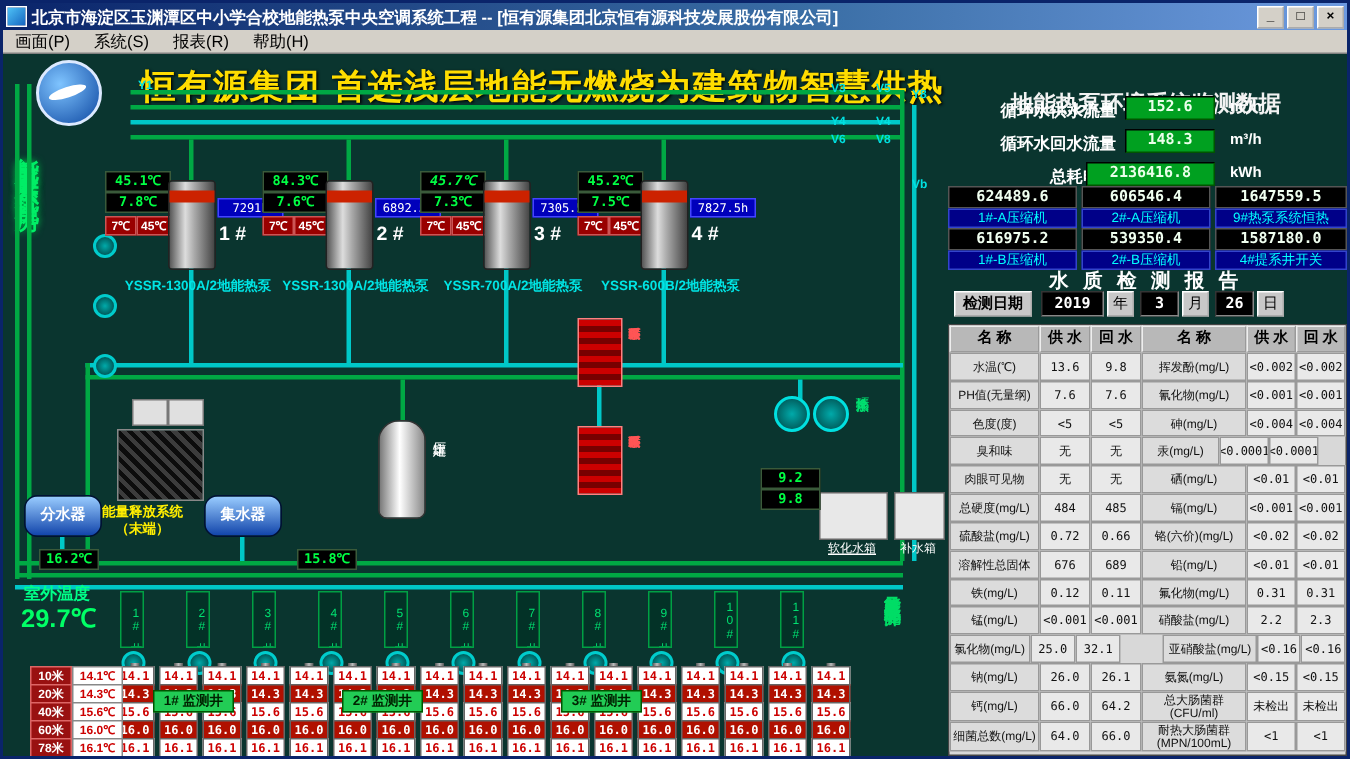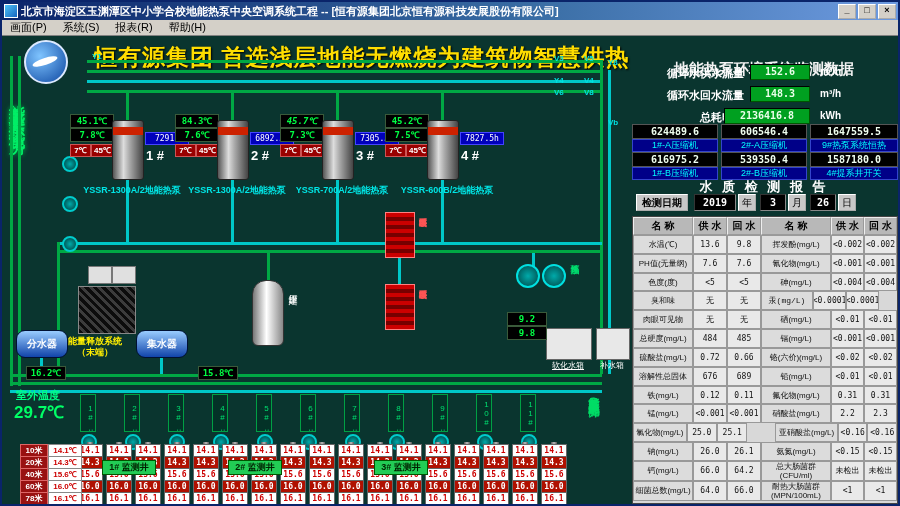--- a/index.html
+++ b/index.html
@@ -467,21 +467,21 @@
             <div class="wq-cell wq-val" style="width: 34px;">&lt;5</div>
             <div class="wq-cell wq-val" style="width: 34px;">&lt;5</div>
             <div class="wq-cell" style="width: 70px;">砷(mg/L)</div>
             <div class="wq-cell wq-val" style="width: 33px;">&lt;0.004</div>
             <div class="wq-cell wq-val" style="width: 33px;">&lt;0.004</div>
           </div>
           <div class="wq-row">
             <div class="wq-cell" style="width: 60px;">臭和味</div>
             <div class="wq-cell wq-val" style="width: 34px;">无</div>
             <div class="wq-cell wq-val" style="width: 34px;">无</div>
-            <div class="wq-cell" style="width: 52px; font-family: Liberation Mono, monospace;">汞(mg/L)</div>
+            <div class="wq-cell" style="width: 52px;">汞(mg/L)</div>
             <div class="wq-cell wq-val" style="width: 33px;">&lt;0.0001</div>
             <div class="wq-cell wq-val" style="width: 33px;">&lt;0.0001</div>
           </div>
           <div class="wq-row">
             <div class="wq-cell" style="width: 60px;">肉眼可见物</div>
             <div class="wq-cell wq-val" style="width: 34px;">无</div>
             <div class="wq-cell wq-val" style="width: 34px;">无</div>
             <div class="wq-cell" style="width: 70px;">硒(mg/L)</div>
             <div class="wq-cell wq-val" style="width: 33px;">&lt;0.01</div>
             <div class="wq-cell wq-val" style="width: 33px;">&lt;0.01</div>
@@ -522,21 +522,21 @@
             <div class="wq-cell" style="width: 60px;">锰(mg/L)</div>
             <div class="wq-cell wq-val" style="width: 34px;">&lt;0.001</div>
             <div class="wq-cell wq-val" style="width: 34px;">&lt;0.001</div>
             <div class="wq-cell" style="width: 70px;">硝酸盐(mg/L)</div>
             <div class="wq-cell wq-val" style="width: 33px;">2.2</div>
             <div class="wq-cell wq-val" style="width: 33px;">2.3</div>
           </div>
           <div class="wq-row">
             <div class="wq-cell" style="width: 60px;">氯化物(mg/L)</div>
             <div class="wq-cell wq-val" style="width: 34px;">25.0</div>
-            <div class="wq-cell wq-val" style="width: 34px;">25.1</div>
+            <div class="wq-cell wq-val" style="width: 34px;">32.1</div>
             <div class="wq-cell" style="width: 70px; margin-left: 28px;">亚硝酸盐(mg/L)</div>
             <div class="wq-cell wq-val" style="width: 33px;">&lt;0.16</div>
             <div class="wq-cell wq-val" style="width: 33px;">&lt;0.16</div>
           </div>
           <div class="wq-row">
             <div class="wq-cell" style="width: 60px;">钠(mg/L)</div>
             <div class="wq-cell wq-val" style="width: 34px;">26.0</div>
             <div class="wq-cell wq-val" style="width: 34px;">26.1</div>
             <div class="wq-cell" style="width: 70px;">氨氮(mg/L)</div>
             <div class="wq-cell wq-val" style="width: 33px;">&lt;0.15</div>

